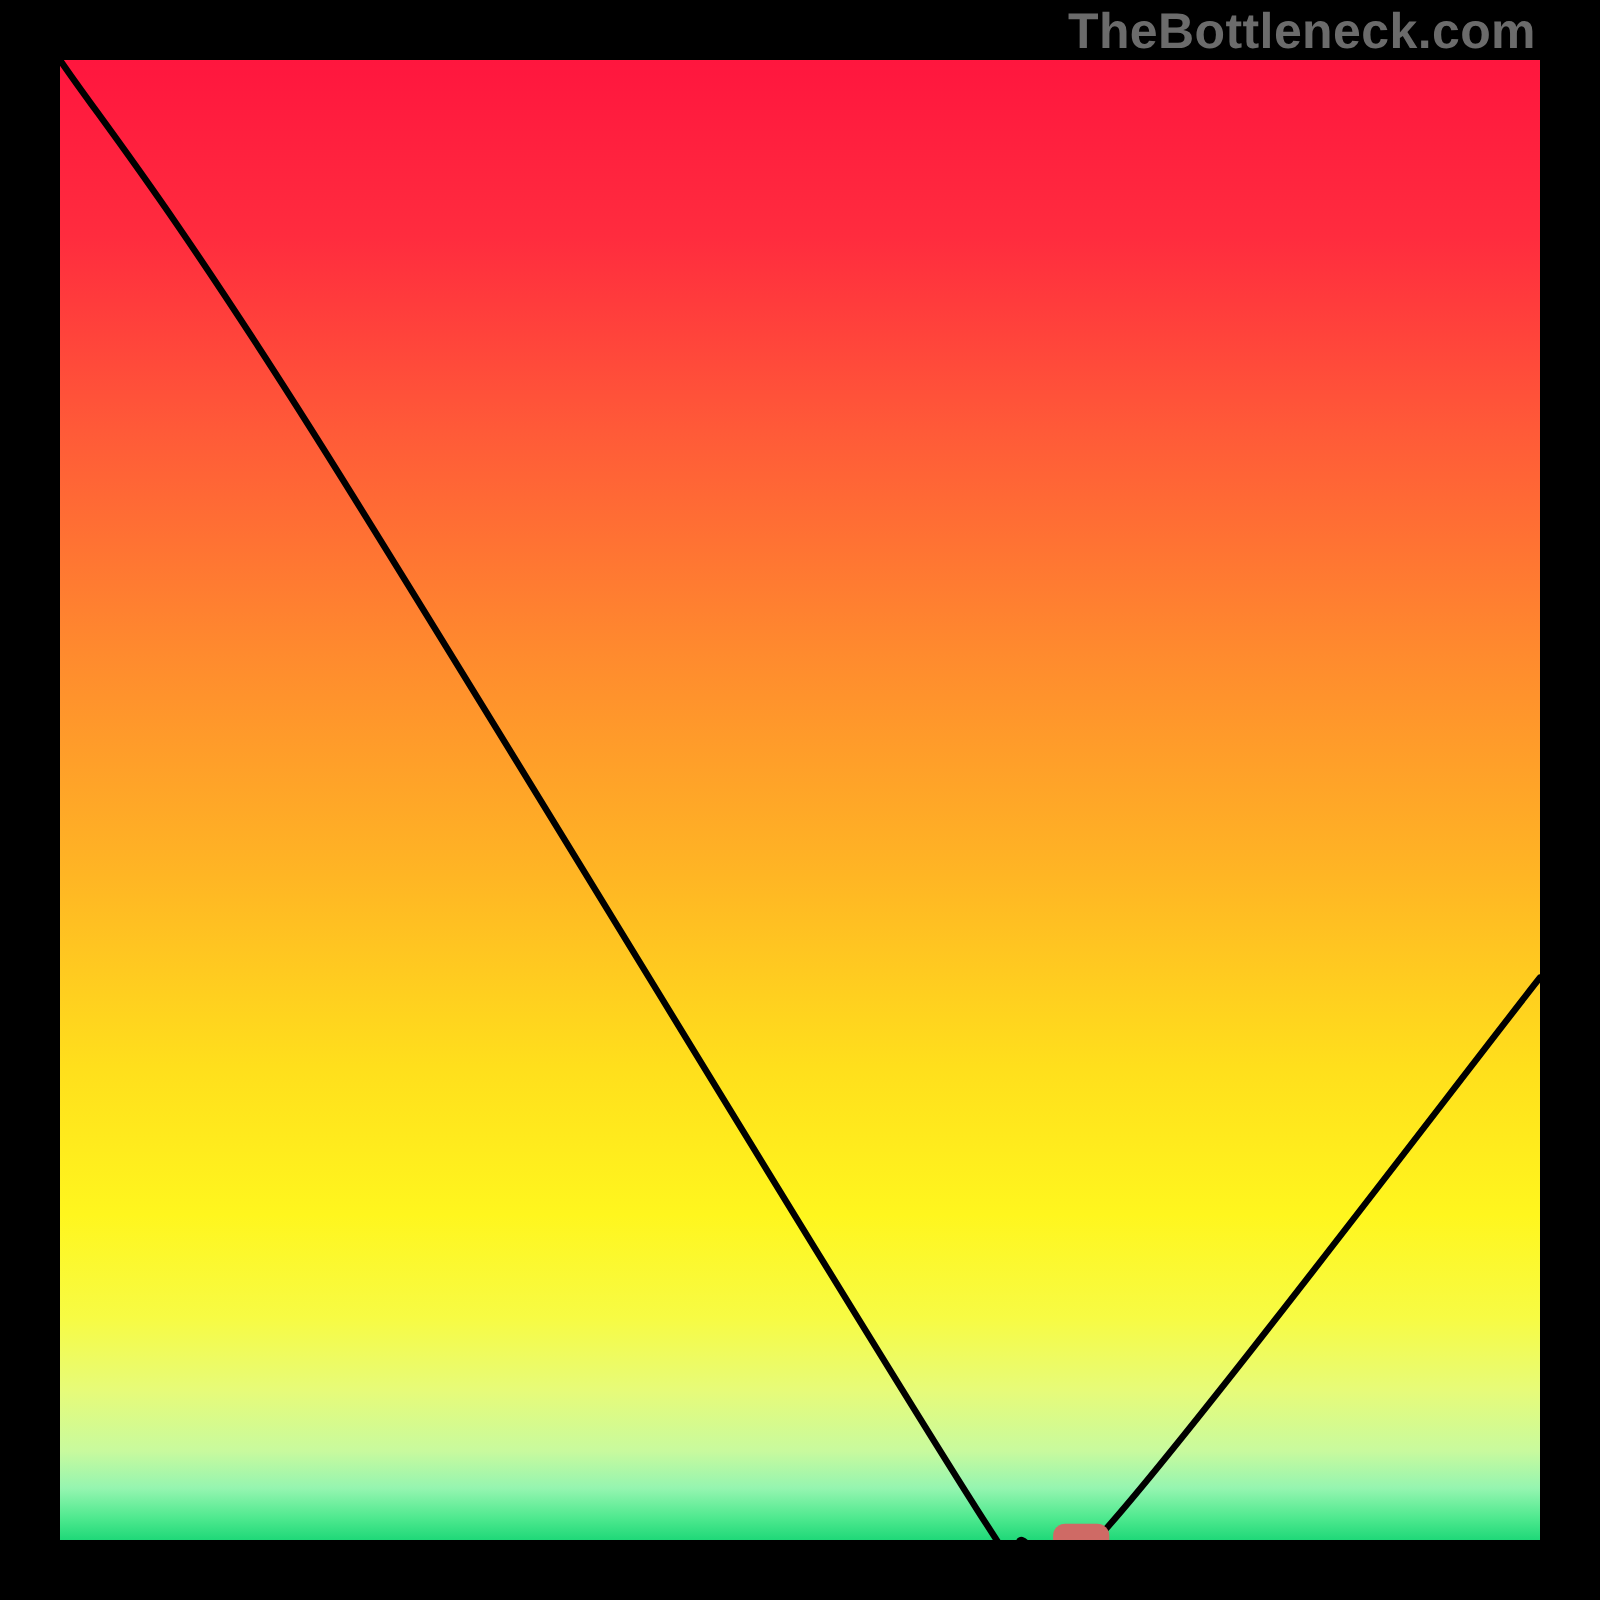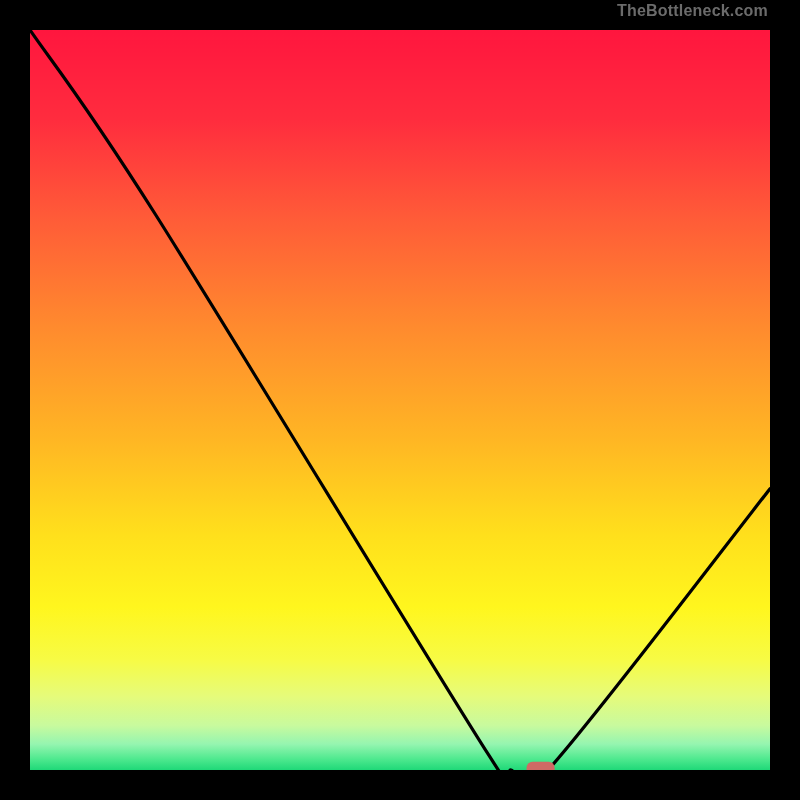--- a/index.html
+++ b/index.html
@@ -24,21 +24,21 @@
     top: 0;
     width: 740px;
     height: 740px;
     overflow: hidden;
   }
   .watermark {
     position: absolute;
     top: 2px;
     right: 32px;
     font-family: Arial, Helvetica, sans-serif;
-    font-size: 16px;
+    font-size: 25px;
     font-weight: 600;
     color: #6b6b6b;
     letter-spacing: 0.2px;
   }
 </style>
 </head>
 <body>
 
 <div class="watermark">TheBottleneck.com</div>
 

